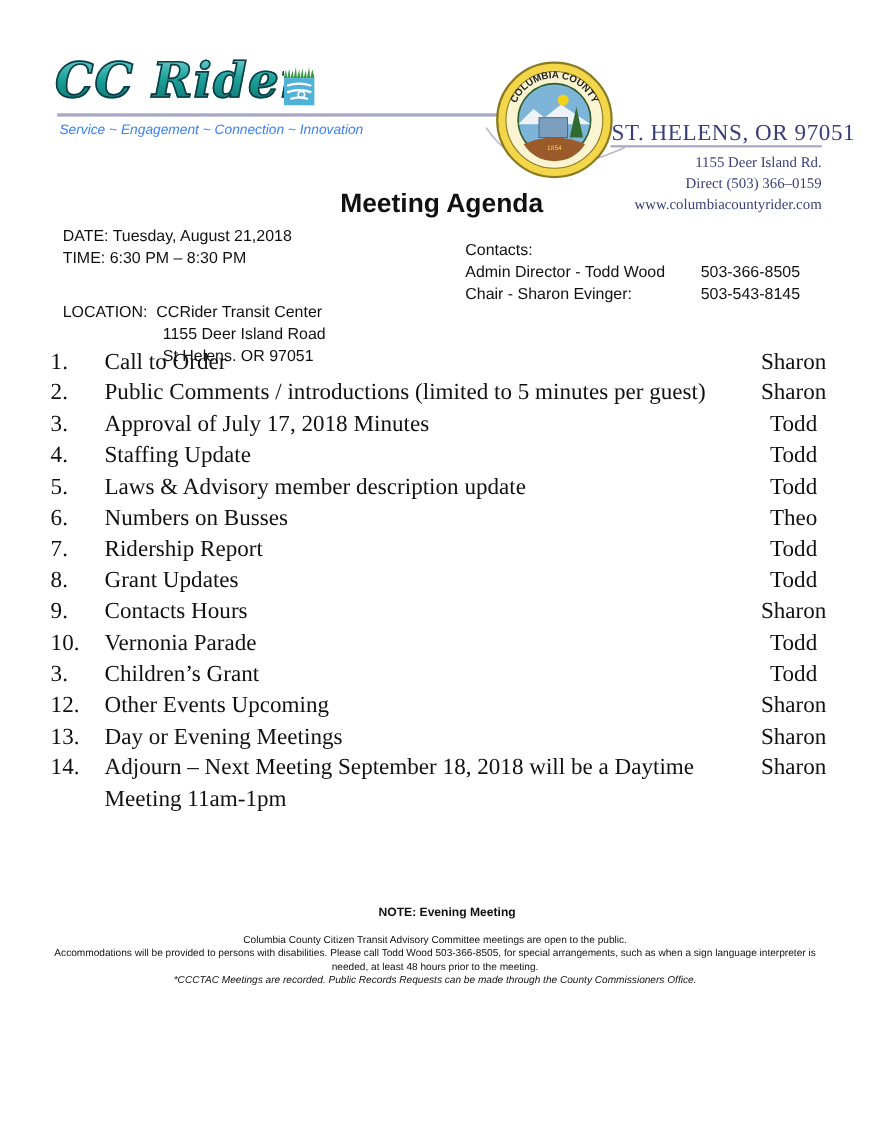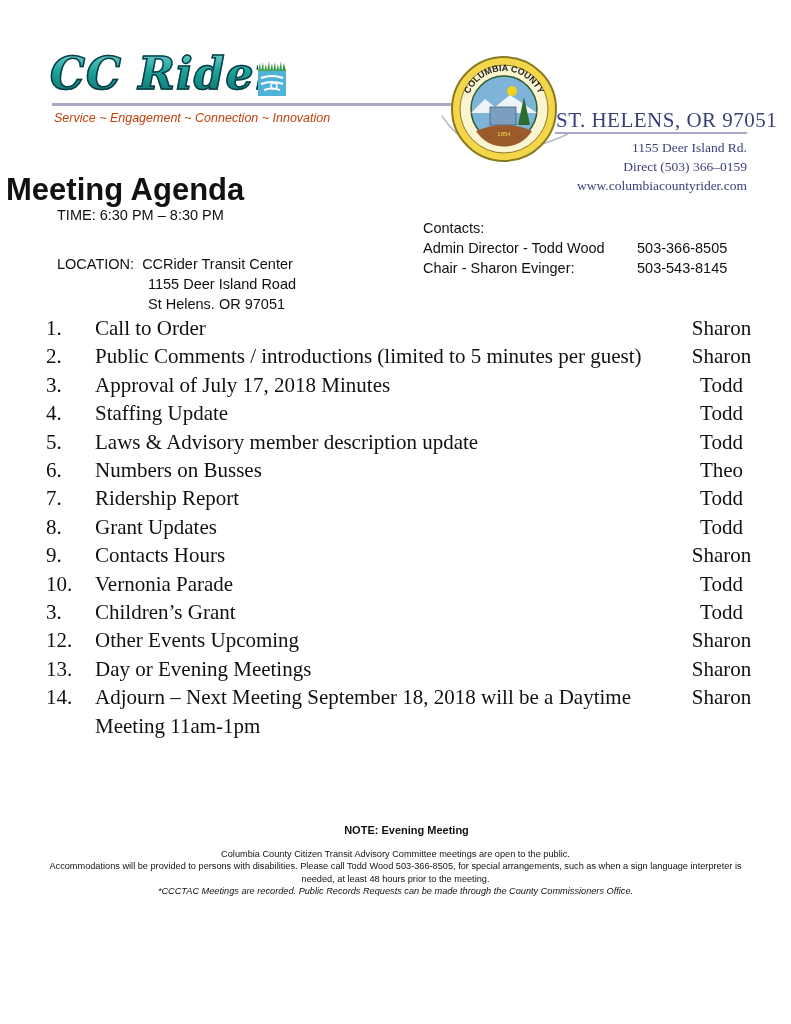--- a/index.html
+++ b/index.html
@@ -16,39 +16,39 @@
     background: linear-gradient(180deg, #7fd6d8 0%, #1ba39a 45%, #0c6b6a 100%);
     -webkit-background-clip: text; background-clip: text;
     -webkit-text-fill-color: transparent;
     line-height: 52px;
   }
   .logo-badge { left: 258px; top: 60px; width: 28px; height: 36px; }
   .header-rule { left: 52px; top: 103px; width: 410px; height: 3px; background: #a9a8c4; }
   .tagline {
     left: 54px; top: 111px;
     font-family: "Liberation Sans", sans-serif; font-style: italic;
-    font-size: 12.5px; color: #c2410c;
+    font-size: 12.5px; color: #3b82f6;
   }
   .seal { left: 450px; top: 55px; width: 108px; height: 108px; }
   .seal-arc { left: 440px; top: 112px; width: 130px; height: 60px; }
   .right-rule { left: 555px; top: 132px; width: 192px; height: 2px; background: #a9a8c4; }
   .city {
     left: 556px; top: 108px;
     font-family: "Liberation Serif", serif; font-size: 21px; color: #3a3f7a;
     letter-spacing: 0.5px;
   }
   .addr-block {
     right: 44px; top: 138px; text-align: right;
     font-family: "Liberation Serif", serif; font-size: 13.5px; color: #3a3f7a;
     line-height: 19px;
   }
 
   .title {
-    left: 0; width: 791px; top: 172px; text-align: left;
-    font-family: "Liberation Sans", sans-serif; font-weight: bold; font-size: 31px;
+    left: 0; width: 791px; top: 172px; text-align: center;
+    font-family: "Liberation Sans", sans-serif; font-weight: bold; font-size: 24px;
     padding-right: 0px;
   }
   .title span { position: relative; left: 6px; }
 
   .meta {
     left: 57px; top: 205px;
     font-family: "Liberation Sans", sans-serif; font-size: 14.5px; line-height: 20px;
   }
   .meta .row { white-space: nowrap; }
   .meta .label { display: inline-block; margin-top: 29px; }
@@ -125,20 +125,21 @@
 <div class="abs right-rule"></div>
 <div class="abs addr-block">
   <div>1155 Deer Island Rd.</div>
   <div>Direct (503) 366–0159</div>
   <div>www.columbiacountyrider.com</div>
 </div>
 
 <div class="abs title"><span>Meeting Agenda</span></div>
 
 <div class="abs meta">
+  <div class="row">DATE: Tuesday, August 21,2018</div>
   <div class="row">TIME: 6:30 PM – 8:30 PM</div>
   <div class="row">
     <span class="label">LOCATION:</span>&nbsp;&nbsp;<span>CCRider Transit Center</span>
   </div>
   <div class="row loc-lines">1155 Deer Island Road</div>
   <div class="row loc-lines">St Helens. OR 97051</div>
 </div>
 
 <div class="abs contacts">
   <div class="crow">Contacts:</div>

